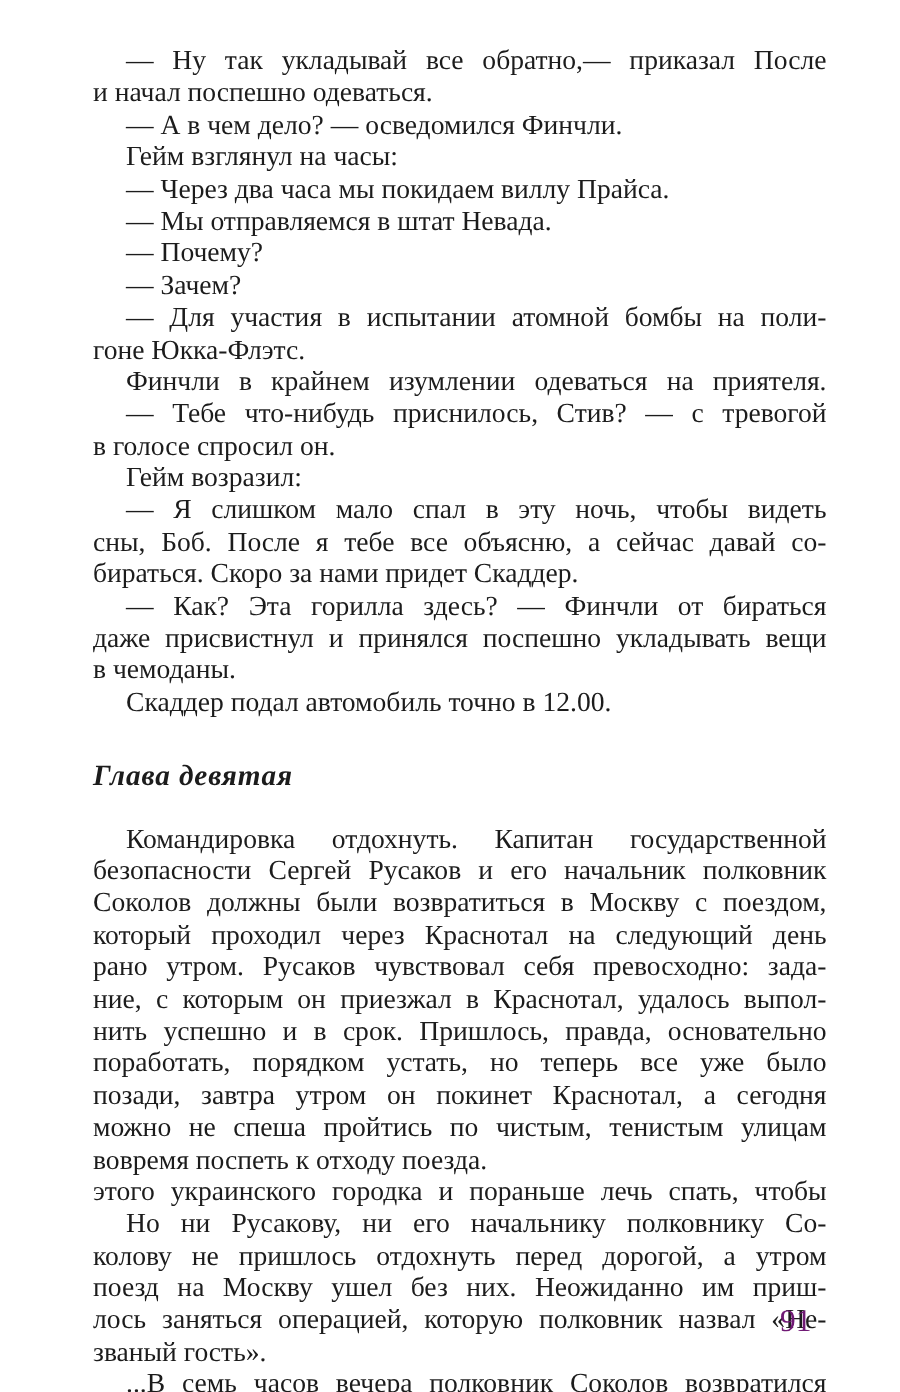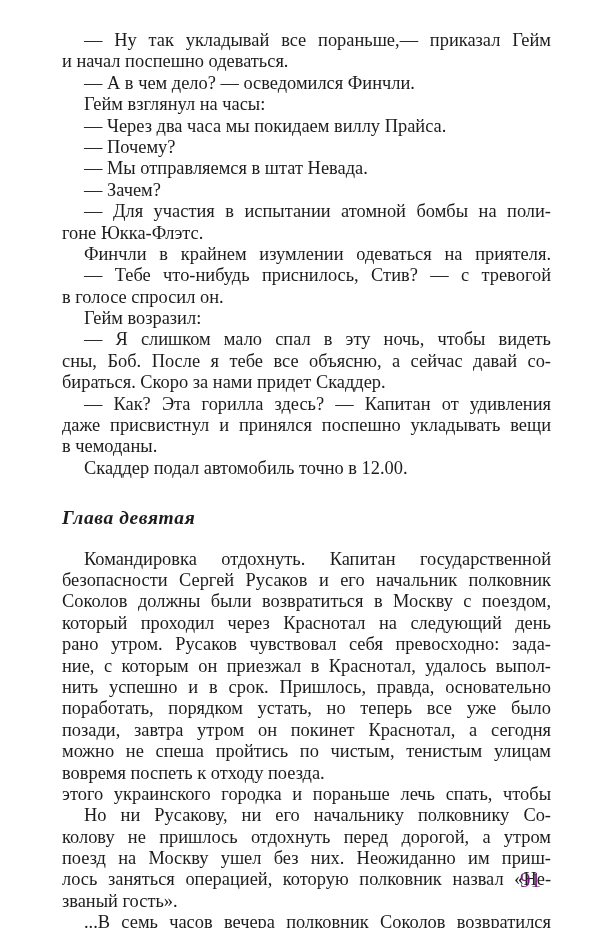--- a/index.html
+++ b/index.html
@@ -20,38 +20,38 @@
     position:absolute; left:520px; top:868px;
     font-family:"Liberation Serif","DejaVu Serif",serif;
     font-size:21px; color:#701a75;
   }
 </style>
 </head>
 <body>
 
 <div class="page">
   <div id="top">
-      <div class="line indent">— Ну так укладывай все пораньше,— приказал Гейм</div>
+      <div class="line indent">— Ну так укладывай все обратно,— приказал После</div>
       <div class="line last">и начал поспешно одеваться.</div>
       <div class="line indent last">— А в чем дело? — осведомился Финчли.</div>
       <div class="line indent last">Гейм взглянул на часы:</div>
       <div class="line indent last">— Через два часа мы покидаем виллу Прайса.</div>
+      <div class="line indent last">— Мы отправляемся в штат Невада.</div>
       <div class="line indent last">— Почему?</div>
-      <div class="line indent last">— Мы отправляемся в штат Невада.</div>
       <div class="line indent last">— Зачем?</div>
       <div class="line indent">— Для участия в испытании атомной бомбы на поли-</div>
       <div class="line last">гоне Юкка-Флэтс.</div>
       <div class="line indent">Финчли в крайнем изумлении одеваться на приятеля.</div>
       <div class="line indent">— Тебе что-нибудь приснилось, Стив? — с тревогой</div>
       <div class="line last">в голосе спросил он.</div>
       <div class="line indent last">Гейм возразил:</div>
       <div class="line indent">— Я слишком мало спал в эту ночь, чтобы видеть</div>
       <div class="line">сны, Боб. После я тебе все объясню, а сейчас давай со-</div>
       <div class="line last">бираться. Скоро за нами придет Скаддер.</div>
-      <div class="line indent">— Как? Эта горилла здесь? — Капитан от удивления</div>
+      <div class="line indent">— Как? Эта горилла здесь? — Финчли от бираться</div>
       <div class="line">даже присвистнул и принялся поспешно укладывать вещи</div>
       <div class="line last">в чемоданы.</div>
       <div class="line indent last">Скаддер подал автомобиль точно в 12.00.</div>
     </div>
   <div class="heading">Глава девятая</div>
   <div id="bottom">
       <div class="line indent">Командировка отдохнуть. Капитан государственной</div>
       <div class="line">безопасности Сергей Русаков и его начальник полковник</div>
       <div class="line">Соколов должны были возвратиться в Москву с поездом,</div>
       <div class="line">который проходил через Краснотал на следующий день</div>

